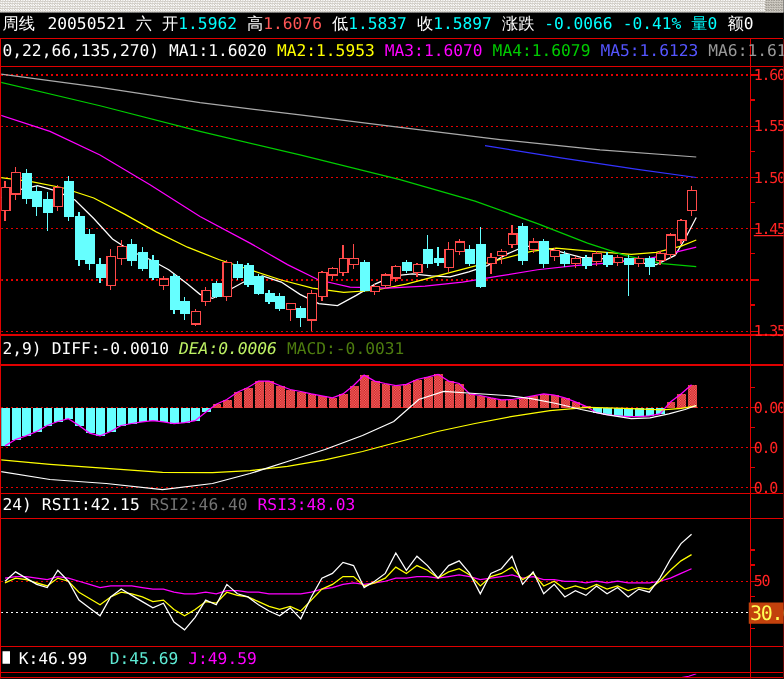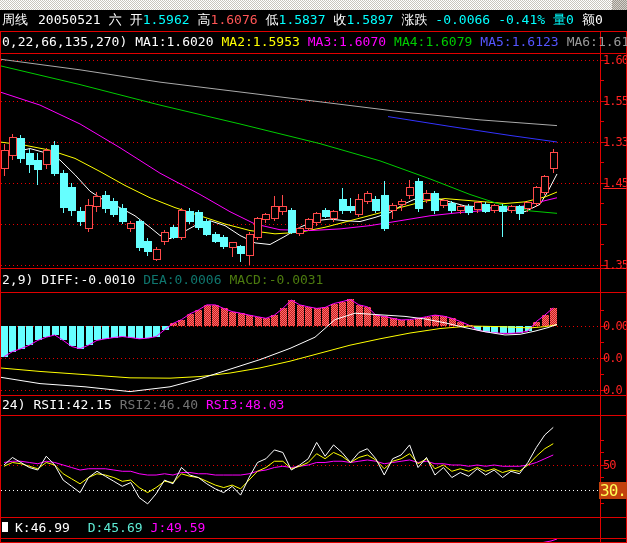--- a/index.html
+++ b/index.html
@@ -23,21 +23,21 @@
 </style>
 </head>
 <body>
 
 <div class="screen">
   <div class="dither">
     <div class="thumb"></div>
   </div>
   <div class="row" id="quote-row"><span style="color: rgb(255, 255, 255); margin-right: 10px;">周线</span><span style="color: rgb(255, 255, 255); margin-right: 8px;">20050521</span><span style="color: rgb(255, 255, 255); margin-right: 8px;">六</span><span style="margin-right: 8px;"><span style="color: rgb(255, 255, 255);">开</span><span style="color: rgb(0, 255, 255);">1.5962</span></span><span style="margin-right: 8px;"><span style="color: rgb(255, 255, 255);">高</span><span style="color: rgb(255, 85, 85);">1.6076</span></span><span style="margin-right: 8px;"><span style="color: rgb(255, 255, 255);">低</span><span style="color: rgb(0, 255, 255);">1.5837</span></span><span style="margin-right: 8px;"><span style="color: rgb(255, 255, 255);">收</span><span style="color: rgb(0, 255, 255);">1.5897</span></span><span style="margin-right: 8px;"><span style="color: rgb(255, 255, 255);">涨跌</span><span style="color: rgb(0, 255, 255);"> -0.0066</span></span><span style="margin-right: 8px;"><span style="color: rgb(0, 255, 255);">-0.41%</span></span><span style="margin-right: 8px;"><span style="color: rgb(0, 255, 255);">量0</span></span><span style="margin-right: 8px;"><span style="color: rgb(255, 255, 255);">额0</span></span></div>
   <div class="row" id="ma-row"><span style="color: rgb(255, 255, 255); margin-right: 8px;">0,22,66,135,270)</span><span style="color: rgb(255, 255, 255); margin-right: 8px;">MA1:1.6020</span><span style="color: rgb(255, 255, 0); margin-right: 8px;">MA2:1.5953</span><span style="color: rgb(255, 0, 255); margin-right: 8px;">MA3:1.6070</span><span style="color: rgb(0, 204, 0); margin-right: 8px;">MA4:1.6079</span><span style="color: rgb(85, 85, 255); margin-right: 8px;">MA5:1.6123</span><span style="color: rgb(153, 153, 153); margin-right: 8px;">MA6:1.6123</span></div>
-  <div class="row" id="macd-row"><span style="color: rgb(255, 255, 255); margin-right: 8px;">2,9)</span><span style="color: rgb(255, 255, 255); margin-right: 8px;">DIFF:-0.0010</span><span style="color: #0f766e; margin-right: 8px;">DEA:0.0006</span><span style="color: #4d7c0f; margin-right: 8px;">MACD:-0.0031</span></div>
+  <div class="row" id="macd-row"><span style="color: rgb(255, 255, 255); margin-right: 8px;">2,9)</span><span style="color: rgb(255, 255, 255); margin-right: 8px;">DIFF:-0.0010</span><span style="color: #bef264; margin-right: 8px; font-style: italic;">DEA:0.0006</span><span style="color: #4d7c0f; margin-right: 8px;">MACD:-0.0031</span></div>
   <div class="row" id="rsi-row"><span style="color: rgb(255, 255, 255); margin-right: 8px;">24)</span><span style="color: rgb(255, 255, 255); margin-right: 8px;">RSI1:42.15</span><span style="color: #737373; margin-right: 8px;">RSI2:46.40</span><span style="color: rgb(255, 0, 255); margin-right: 8px;">RSI3:48.03</span></div>
   <div class="row" id="kdj-row"><span class="marker"></span><span style="color: rgb(255, 255, 255); margin-right: 18px;">K:46.99</span><span style="color: #5eead4; margin-right: 8px;">D:45.69</span><span style="color: rgb(255, 0, 255); margin-right: 8px;">J:49.59</span></div>
   <svg id="chart-svg" width="627" height="543">
       <defs>
         <clipPath id="clipMain">
           <rect x="1" y="54" width="598" height="213"></rect>
         </clipPath>
         <clipPath id="clipMacd">
           <rect x="1" y="293" width="598" height="101"></rect>
         </clipPath>
@@ -317,20 +317,20 @@
         <line x1="600" y1="440" x2="604" y2="440" stroke="#e00000" stroke-width="1" shape-rendering="crispEdges"></line>
         <line x1="600" y1="452" x2="604" y2="452" stroke="#e00000" stroke-width="1" shape-rendering="crispEdges"></line>
         <line x1="600" y1="477" x2="604" y2="477" stroke="#e00000" stroke-width="1" shape-rendering="crispEdges"></line>
         <line x1="600" y1="503" x2="604" y2="503" stroke="#e00000" stroke-width="1" shape-rendering="crispEdges"></line>
       </g>
     </svg>
   <div class="axis-label" id="rsi-50-label" style="left:603px;top:458px;">50</div>
   <div id="rsi-badge">30.06</div>
 <div class="axis-label" style="left: 603px; top: 53px;">1.60</div>
     <div class="axis-label" style="left: 603px; top: 94px;">1.55</div>
-    <div class="axis-label" style="left: 603px; top: 135px;">1.33</div>
+    <div class="axis-label" style="left: 603px; top: 135px;">1.50</div>
     <div class="axis-label" style="left: 603px; top: 176px; text-decoration: underline;">1.45</div>
     <div class="axis-label" style="left: 632px; top: 217px;">1.40</div>
     <div class="axis-label" style="left: 603px; top: 258px;">1.35</div>
     <div class="axis-label" style="left: 603px; top: 319px;">0.00</div>
     <div class="axis-label" style="left: 603px; top: 351px;">0.0</div>
     <div class="axis-label" style="left: 603px; top: 383px;">0.0</div>
   </div>
 
 </body></html>

